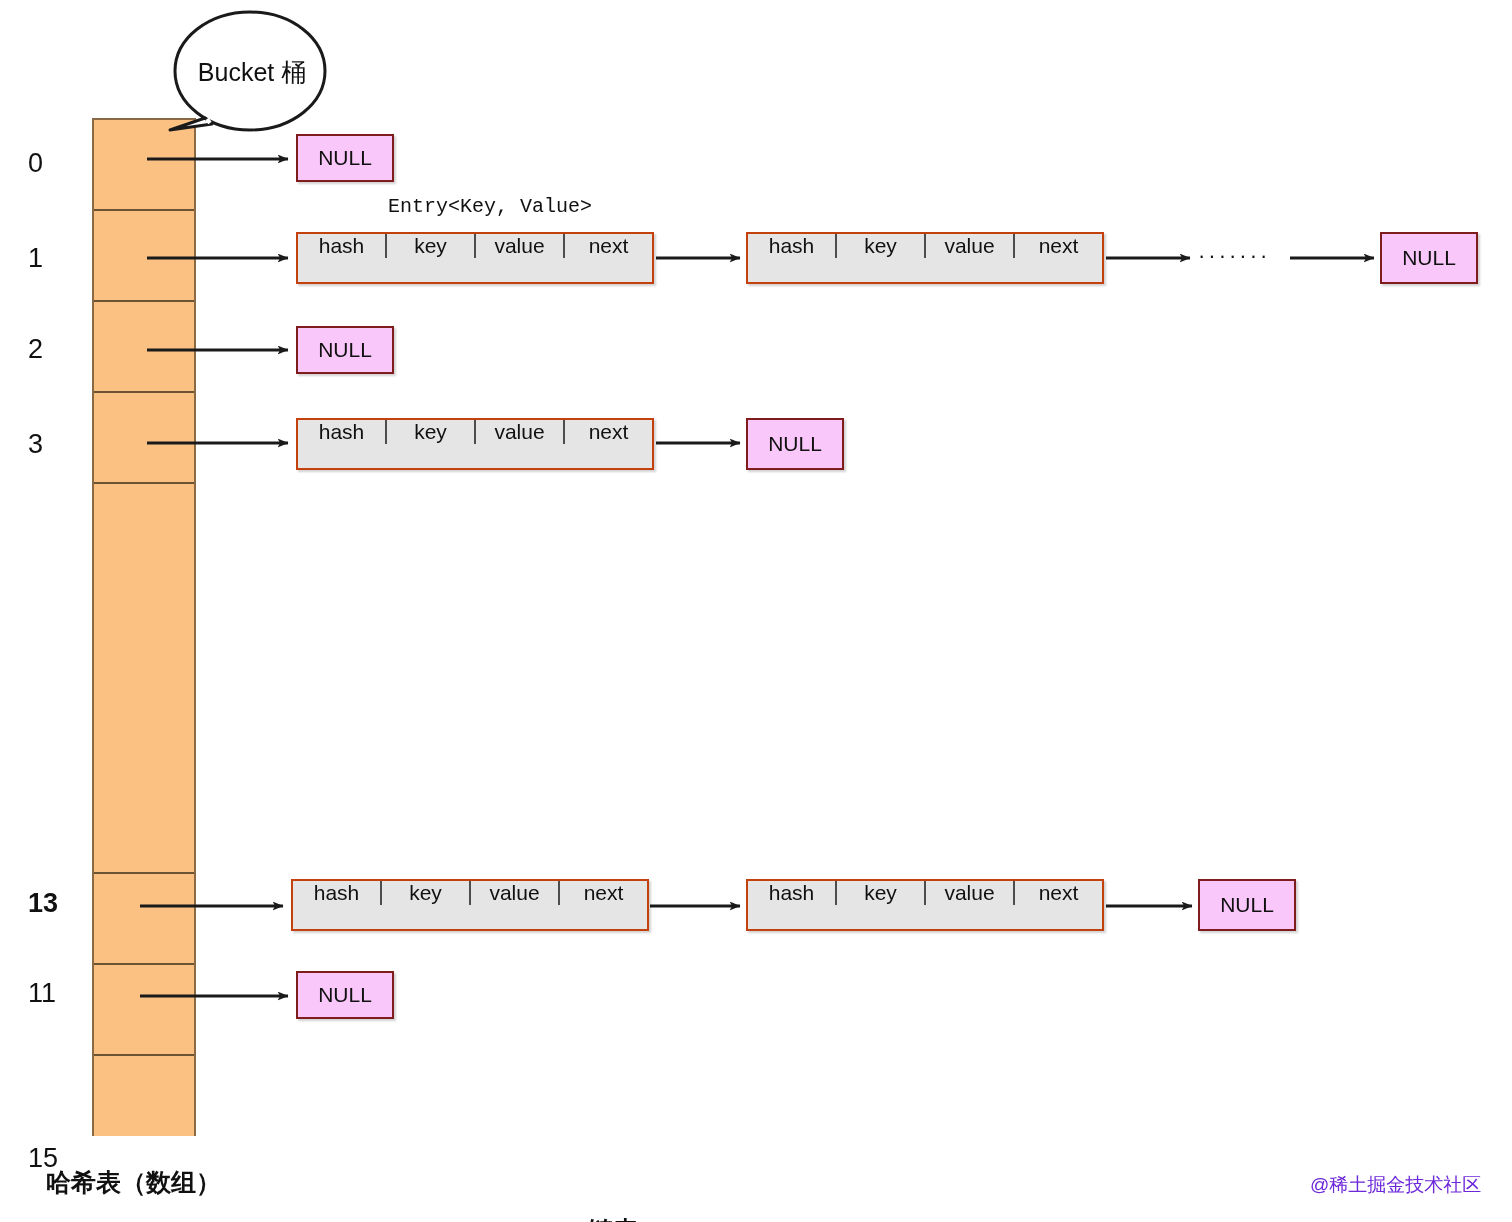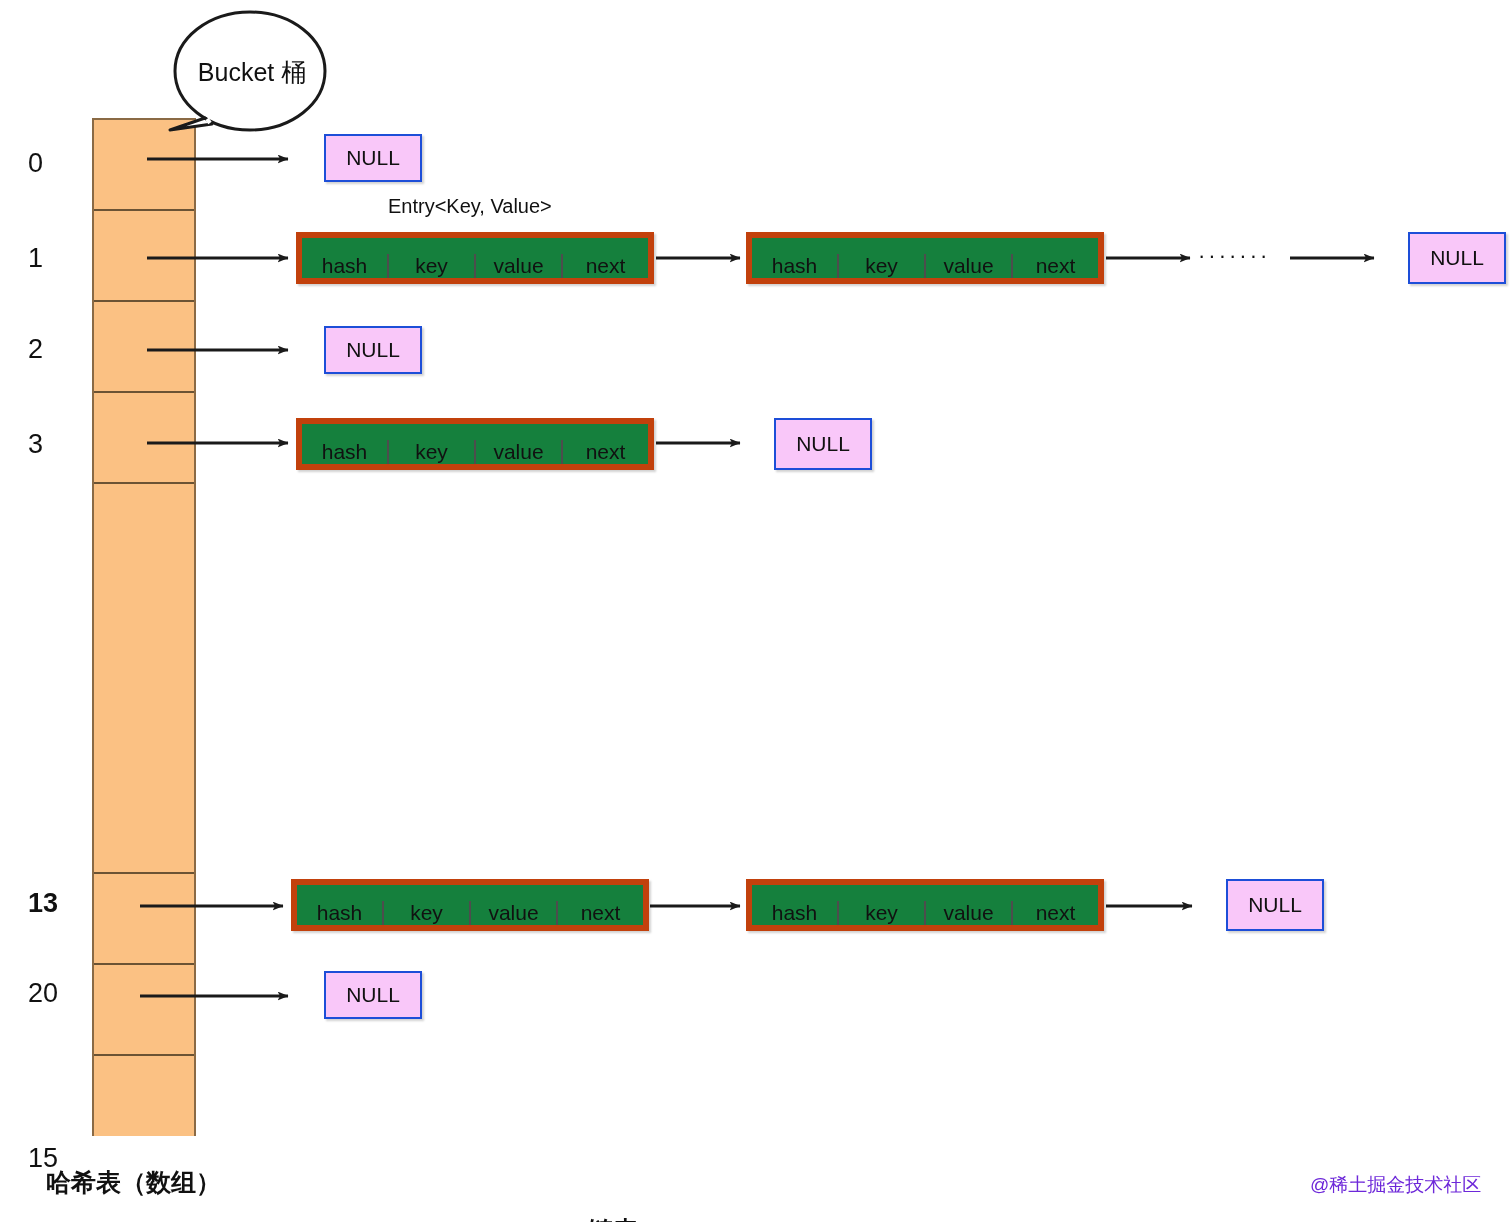--- a/index.html
+++ b/index.html
@@ -45,50 +45,49 @@
     text-align: left;
     font-size: 27px;
     color: #111111;
     line-height: 1;
   }
 
   
   .ebox {
     position: absolute;
     box-sizing: border-box;
-    border: 6px solid #c2410c;
-    background: #15803d;
+    border: 2px solid #c2410c;
+    background: #e5e5e5;
     display: flex;
-    align-items: flex-end;
+    align-items: flex-start;
     box-shadow: 2px 2px 2px rgba(0,0,0,0.18);
   }
   .ecell {
     flex: 1 1 0;
     display: flex;
     align-items: center;
     justify-content: center;
     font-size: 21px;
     color: #111111;
     border-right: 2px solid #4d4d4d;
     box-sizing: border-box;
   }
   .ecell:last-child { border-right: none; }
 
   .nullbox {
     position: absolute;
     box-sizing: border-box;
-    border: 2px solid #1d4ed8;
+    border: 2px solid #7f1d1d;
     background: #f9c7f9;
     display: flex;
     align-items: center;
     justify-content: center;
     font-size: 21px;
     color: #111111;
     box-shadow: 2px 2px 2px rgba(0,0,0,0.18);
-    margin-left: 28px;
   }
 
   
   #arrows {
     position: absolute;
     left: 0;
     top: 0;
     width: 1512px;
     height: 1222px;
     pointer-events: none;
@@ -111,20 +110,21 @@
     font-size: 25px;
     font-weight: bold;
     color: #111111;
     white-space: nowrap;
   }
   .entry-label {
     position: absolute;
     font-size: 20px;
     color: #111111;
     white-space: nowrap;
+    font-family: Liberation Mono, monospace;
   }
   .watermark {
     position: absolute;
     font-size: 19px;
     color: #6d28d9;
     white-space: nowrap;
   }
   .dots {
     position: absolute;
     font-size: 22px;
@@ -147,21 +147,21 @@
     <div class="bucket-cell" style="top:754px; height:91px;"></div>
     <div class="bucket-cell" style="top:845px; height:91px;"></div>
     <div class="bucket-cell last" style="top:936px; height:80px;"></div>
   </div>
 
   <div class="idx-label" style="top:150px;">0</div>
   <div class="idx-label" style="top:245px;">1</div>
   <div class="idx-label" style="top:336px;">2</div>
   <div class="idx-label" style="top:431px;">3</div>
   <div class="idx-label" style="top:890px;font-weight:bold;">13</div>
-  <div class="idx-label" style="top:980px;">20</div>
+  <div class="idx-label" style="top:980px;">11</div>
   <div class="idx-label" style="top:1128px;margin-top:17px;">15</div>
 
   <svg id="arrows" viewBox="0 0 1512 1222">
     <defs>
       <marker id="ah" markerWidth="11" markerHeight="9" refX="10.5" refY="4.5" orient="auto" markerUnits="userSpaceOnUse">
         <path d="M0,0 L11,4.5 L0,9 L2.6,4.5 Z" fill="#1a1a1a"></path>
       </marker>
     </defs>
 
     <g>

